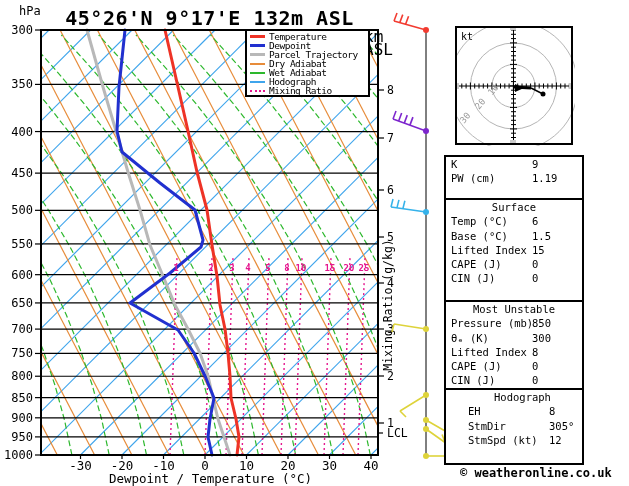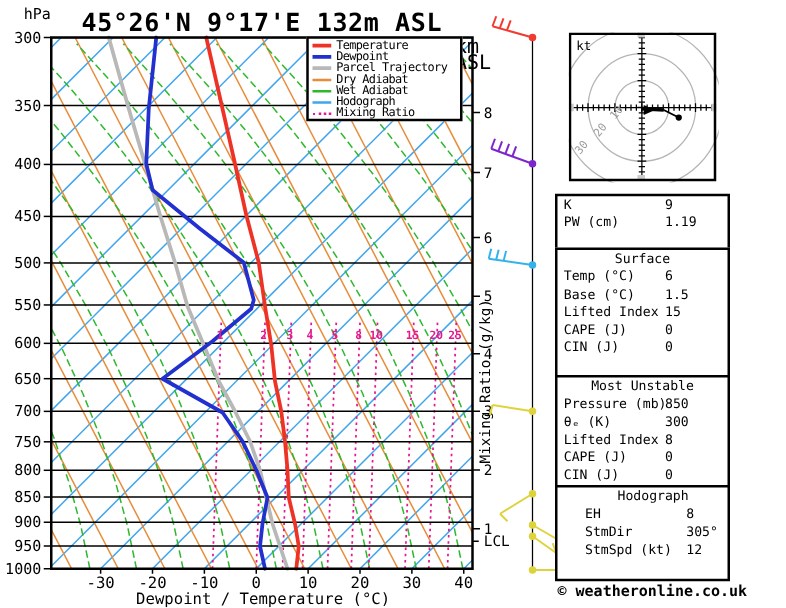--- a/index.html
+++ b/index.html
@@ -16,21 +16,21 @@
   .legend-label{font-size:9.5px;letter-spacing:-0.5px;}
   .panel{position:absolute;left:444px;width:140px;border:2px solid #000;box-sizing:border-box;
          background:#fff;font-size:10.5px;line-height:14.3px;z-index:4;}
   .panel-title{text-align:center;}
   .t-row{position:relative;padding-left:5px;height:14.3px;}
   .t-val{position:absolute;left:86px;top:0;}
   .titlebar{left:41px;top:6px;width:337px;text-align:center;font-size:20px;letter-spacing:0.5px;}
   .datebar{left:407px;top:5px;font-size:12.5px;letter-spacing:-0.5px;}
   .unit-hpa{left:7px;top:4px;font-size:12px;margin-left:12px;}
   .unit-km{left:364px;top:2px;font-size:16px;line-height:13px;margin-top:28px;}
-  .copyright{left:446px;top:466px;font-size:12px;}
+  .copyright{left:460px;top:466px;font-size:12px;}
 </style>
 </head>
 <body>
 
 <div class="stage">
 
   <svg id="plot-svg" width="629" height="486">
       <defs>
         <clipPath id="plotclip">
           <rect x="41" y="30" width="337" height="425"></rect>

